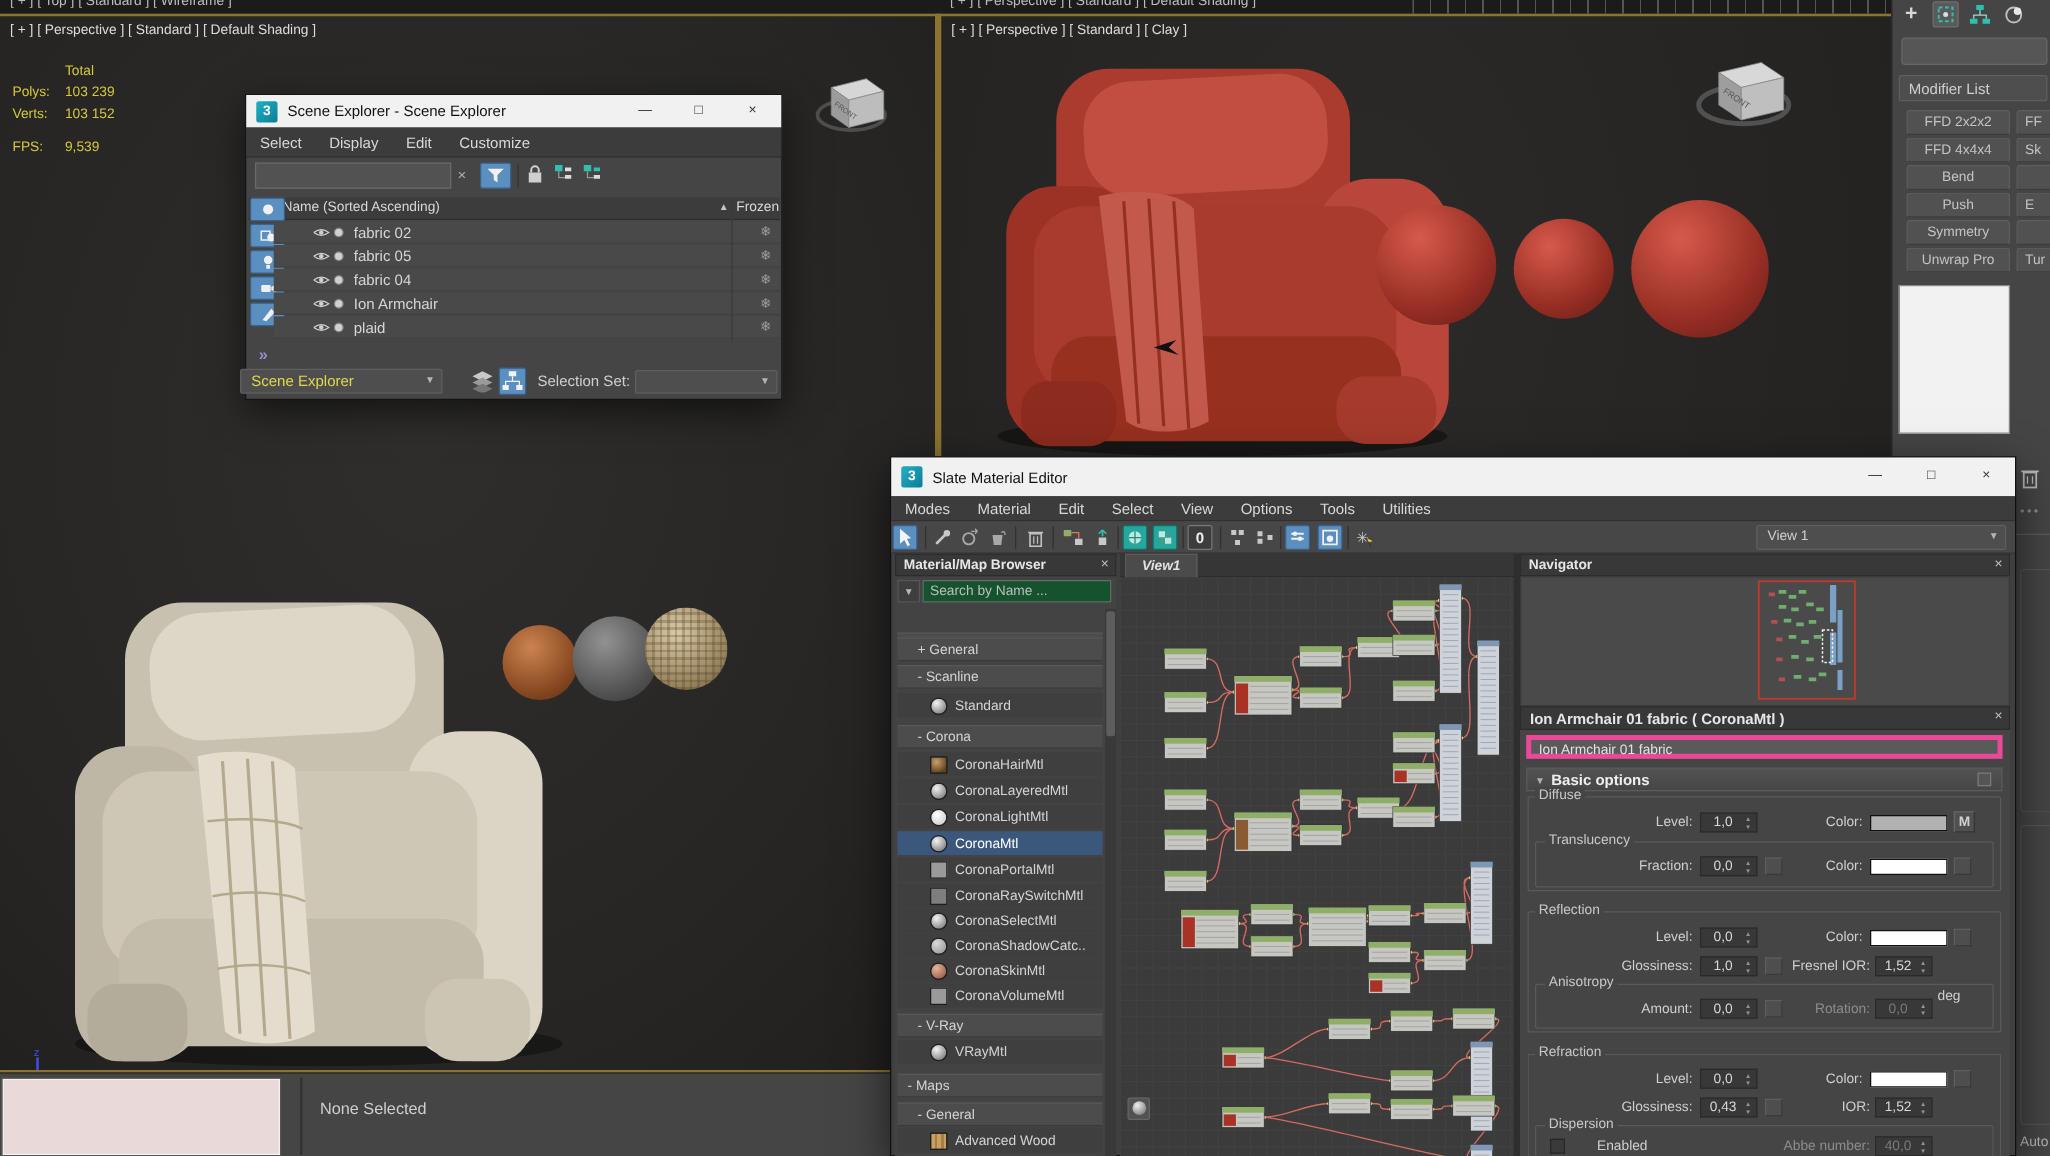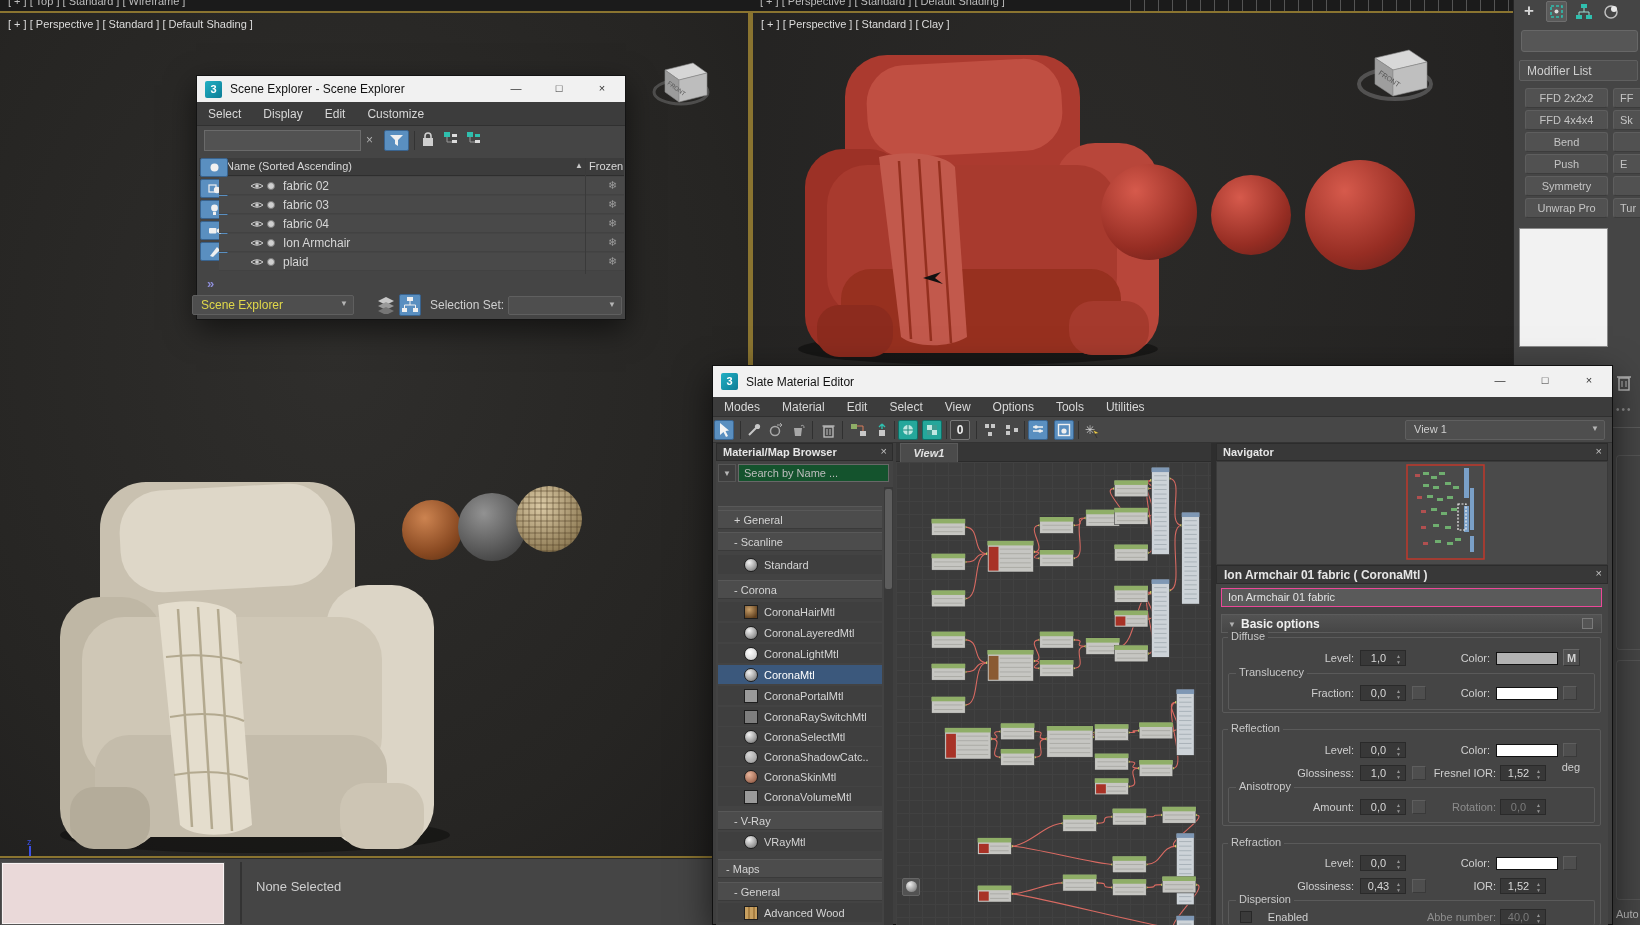--- a/index.html
+++ b/index.html
@@ -134,20 +134,44 @@
 <div id="app">
 
   <div class="abs" id="top-strip">
     <span class="strip-txt" style="left:8px">[ + ] [ Top ] [ Standard ] [ Wireframe ]</span>
     <span class="strip-txt" style="left:760px">[ + ] [ Perspective ] [ Standard ] [ Default Shading ]</span>
     <div id="strip-ticks"></div>
   </div>
 
   <div class="abs" id="vp-left">
     <div class="vp-label">[ + ] [ Perspective ] [ Standard ] [ Default Shading ]</div>
+    <table class="stats">
+      <tbody>
+          <tr>
+            <td></td>
+            <td>Total</td>
+          </tr>
+      <tr>
+            <td>Polys:</td>
+            <td>103 239</td>
+          </tr>
+      <tr>
+            <td>Verts:</td>
+            <td>103 152</td>
+          </tr>
+      <tr>
+            <td style="line-height:8px">&nbsp;</td>
+            <td></td>
+          </tr>
+      <tr>
+            <td>FPS:</td>
+            <td>9,539</td>
+          </tr>
+    </tbody>
+      </table>
 
     <svg class="abs" style="left:40px;top:445px" width="420" height="400" viewBox="0 0 420 400">
       <ellipse cx="215" cy="378" rx="195" ry="18" fill="rgba(0,0,0,0.35)"></ellipse>
       <rect x="60" y="25" width="255" height="185" rx="46" fill="#c9c1b0"></rect>
       <rect x="80" y="30" width="212" height="102" rx="42" fill="#ded7c8" transform="rotate(-3 186 81)"></rect>
       <rect x="20" y="140" width="102" height="252" rx="40" fill="#bfb7a5"></rect>
       <rect x="286" y="128" width="108" height="262" rx="42" fill="#dcd5c6"></rect>
       <rect x="42" y="160" width="300" height="162" rx="42" fill="#cfc7b6"></rect>
       <rect x="55" y="278" width="292" height="102" rx="34" fill="#c4bcab"></rect>
       <rect x="30" y="330" width="80" height="62" rx="24" fill="#b4ac9a"></rect>
@@ -375,21 +399,21 @@
       <span class="dotw"></span>
       <span class="nm">fabric 02</span>
       <span class="snow">❄</span>
     </div>
     <div class="se-row" style="top:196px">
       <svg class="eye" width="14" height="10">
           <path d="M1,5 Q7,0.5 13,5 Q7,9.5 1,5" fill="none" stroke="#cfcfcf"></path>
           <circle cx="7" cy="5" r="1.8" fill="#cfcfcf"></circle>
         </svg>
       <span class="dotw"></span>
-      <span class="nm">fabric 03</span>
+      <span class="nm">fabric 05</span>
       <span class="snow">❄</span>
     </div>
     <div class="se-row" style="top:215px">
       <svg class="eye" width="14" height="10">
           <path d="M1,5 Q7,0.5 13,5 Q7,9.5 1,5" fill="none" stroke="#cfcfcf"></path>
           <circle cx="7" cy="5" r="1.8" fill="#cfcfcf"></circle>
         </svg>
       <span class="dotw"></span>
       <span class="nm">fabric 04</span>
       <span class="snow">❄</span>
@@ -1094,21 +1118,21 @@
         <rect x="230" y="80" width="6" height="3" fill="#6fae6f"></rect>
           <rect x="238" y="76" width="6" height="3" fill="#6fae6f"></rect>
         <rect x="241" y="42" width="8" height="26" fill="none" stroke="#f0f0f0" stroke-width="1.2" stroke-dasharray="2 1.5"></rect>
       </svg>
     </div>
 
     <div class="panel-hdr" style="left:1216px;top:565px;width:392px;height:19px">
       <span style="position:absolute;left:7px;top:2px;font-size:12px">Ion Armchair 01 fabric  ( CoronaMtl )</span>
       <span class="x">×</span>
     </div>
-    <div class="abs" style="left:1221px;top:588px;width:381px;height:19px;background:#5a5a5a;border:1px solid #ec4899;font-size:11px;color:#e2e2e2;line-height:17px;padding-left:6px">Ion Armchair 01 fabric</div>
+    <div class="abs" style="left:1221px;top:588px;width:381px;height:19px;background:#5a5a5a;border:4px solid #ec4899;font-size:11px;color:#e2e2e2;line-height:17px;padding-left:6px">Ion Armchair 01 fabric</div>
     <div class="abs" style="left:1221px;top:614px;width:381px;height:19px;background:linear-gradient(#535353,#464646);border:1px solid #5c5c5c">
       <span style="position:absolute;left:6px;top:5px;font-size:8px;color:#b0b0b0">▼</span>
       <span style="position:absolute;left:19px;top:2px;font-size:12px;font-weight:bold;color:#efefef">Basic options</span>
       <span style="position:absolute;right:8px;top:3px;width:11px;height:11px;border:1px solid #7a7a7a;background:#555"></span>
     </div>
 
     <div class="gbox" style="left:1222px;top:637px;width:379px;height:76px"></div>
     <div class="glabel" style="left:1228px;top:630px">Diffuse</div>
     <span class="plbl" style="left:1250px;top:652px;width:104px">Level:</span>
     <div class="spin" style="left:1360px;top:650px">
@@ -1159,21 +1183,21 @@
     <div class="spin" style="left:1360px;top:799px">
         <span class="val">0,0</span>
         <span class="arr">▲<br>▼</span>
       </div>
     <div class="sbtn" style="left:1412px;top:800px"></div>
     <span class="plbl" style="left:1426px;top:801px;width:70px;color:#8d8d8d">Rotation:</span>
     <div class="spin dis" style="left:1500px;top:799px">
         <span class="val">0,0</span>
         <span class="arr">▲<br>▼</span>
       </div>
-    <span class="plbl" style="left:1550px;top:761px;width:30px;text-align:right">deg</span>
+    <span class="plbl" style="left:1550px;top:791px;width:30px;text-align:left">deg</span>
 
     <div class="gbox" style="left:1222px;top:843px;width:379px;height:82px;border-bottom:none"></div>
     <div class="glabel" style="left:1228px;top:836px">Refraction</div>
     <span class="plbl" style="left:1250px;top:857px;width:104px">Level:</span>
     <div class="spin" style="left:1360px;top:855px">
         <span class="val">0,0</span>
         <span class="arr">▲<br>▼</span>
       </div>
     <span class="plbl" style="left:1366px;top:857px;width:124px">Color:</span>
     <div class="swatch" style="left:1496px;top:857px;background:#ffffff"></div>
@@ -1186,21 +1210,21 @@
     <div class="sbtn" style="left:1412px;top:879px"></div>
     <span class="plbl" style="left:1426px;top:880px;width:70px">IOR:</span>
     <div class="spin" style="left:1500px;top:878px">
         <span class="val">1,52</span>
         <span class="arr">▲<br>▼</span>
       </div>
 
     <div class="gbox" style="left:1228px;top:900px;width:367px;height:25px;border-bottom:none"></div>
     <div class="glabel" style="left:1236px;top:893px">Dispersion</div>
     <div class="abs" style="left:1240px;top:911px;width:12px;height:12px;background:#3a3a3a;border:1px solid #272727"></div>
-    <span class="plbl" style="left:1258px;top:911px;width:60px;text-align:center">Enabled</span>
+    <span class="plbl" style="left:1258px;top:911px;width:60px;text-align:right">Enabled</span>
     <span class="plbl" style="left:1396px;top:911px;width:100px;color:#8d8d8d">Abbe number:</span>
     <div class="spin dis" style="left:1500px;top:909px">
         <span class="val">40,0</span>
         <span class="arr">▲<br>▼</span>
       </div>
   </div>
 
 
 </div>
 

